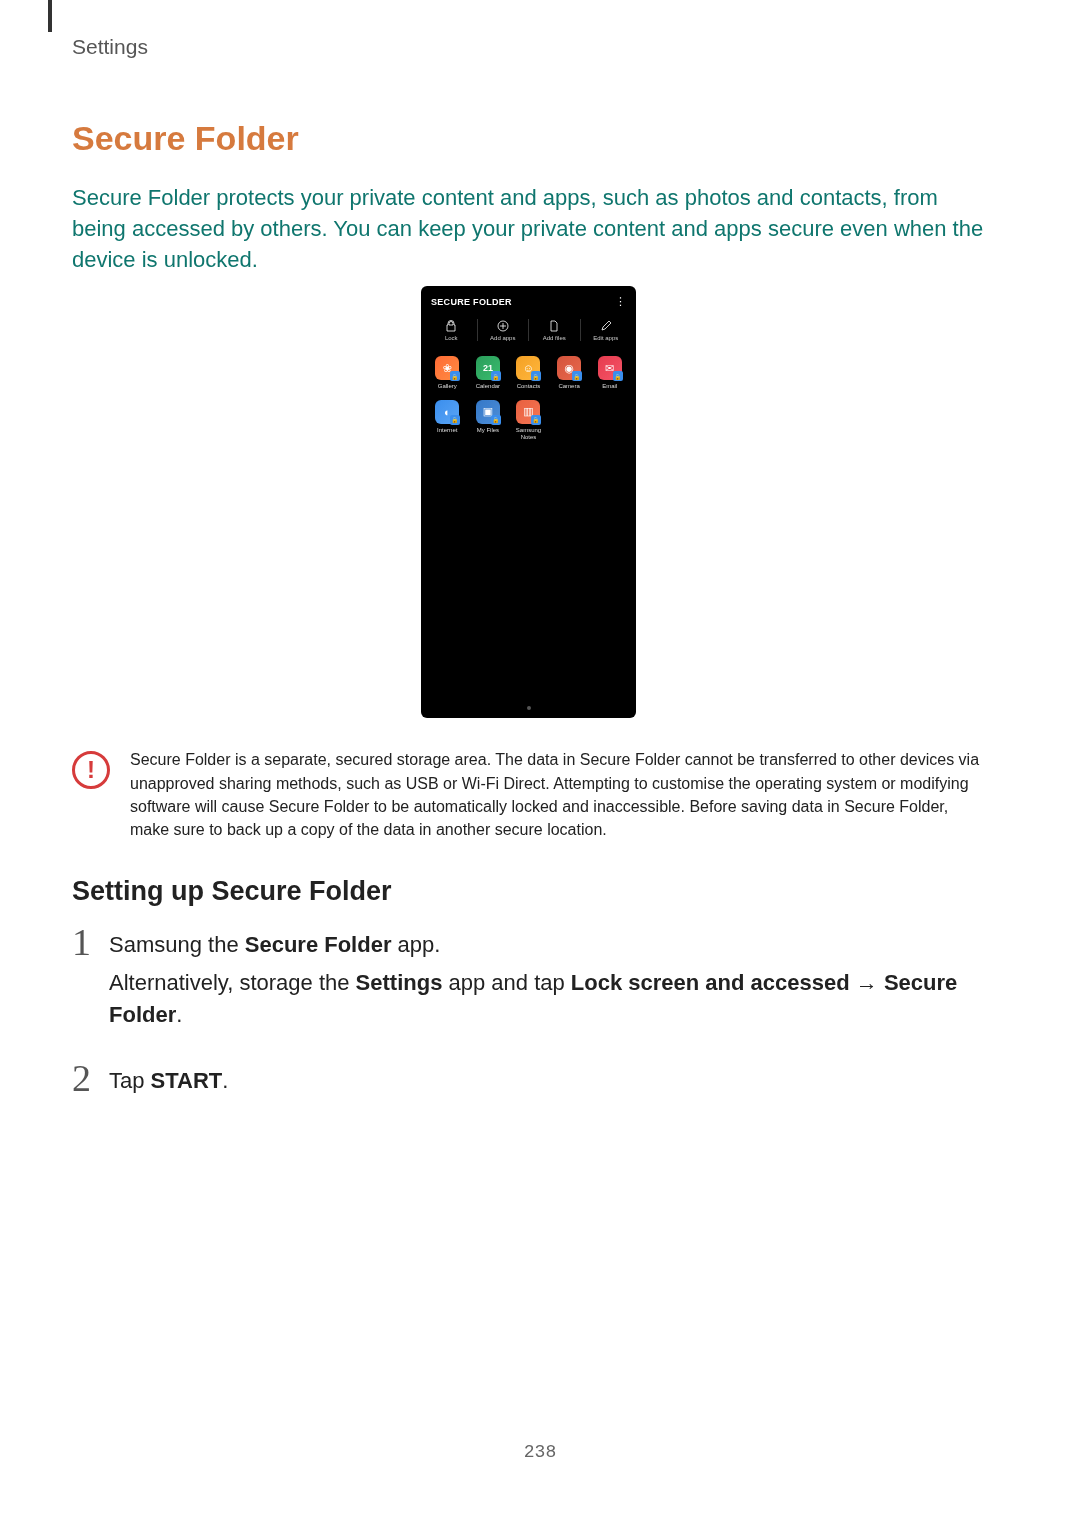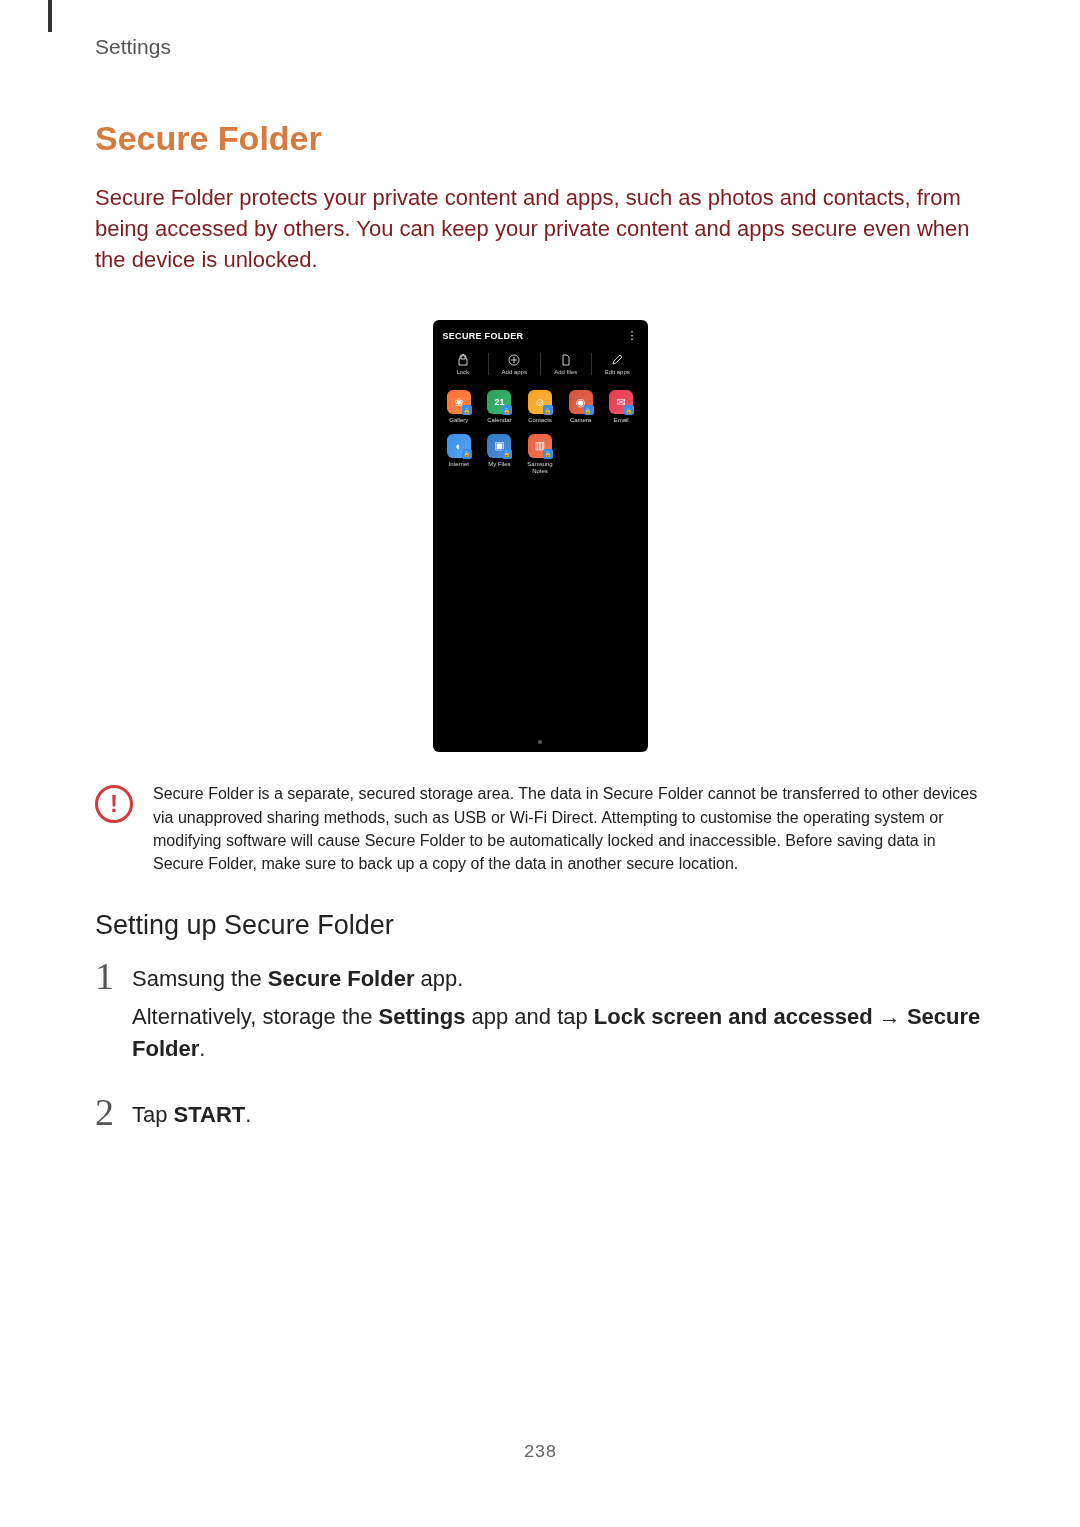--- a/index.html
+++ b/index.html
@@ -8,21 +8,21 @@
       box-sizing: border-box;
     }
     body {
       font-family: Arial, Helvetica, sans-serif;
       background: #fff;
       width: 1080px;
       height: 1527px;
       position: relative;
     }
     .page {
-      padding: 35px 95px 0 95px;
+      padding: 35px 95px 0 72px;
     }
     .tab-mark {
       position: absolute;
       top: 0;
       left: 48px;
       width: 4px;
       height: 32px;
       background: #333;
     }
     .breadcrumb {
@@ -32,23 +32,23 @@
       margin-left: 0;
     }
     h2.section-title {
       color: #d67a3e;
       font-size: 34px;
       font-weight: bold;
       margin-bottom: 25px;
     }
     .intro-para {
       font-size: 22px;
-      color: #7f1d1d;
+      color: #0f766e;
       line-height: 1.4;
-      margin-bottom: 45px;
+      margin-bottom: 11px;
     }
     .phone-mockup {
       width: 215px;
       height: 432px;
       margin: 0 auto 30px auto;
       background: #000;
       border-radius: 6px;
       position: relative;
       color: #fff;
       overflow: hidden;
@@ -179,21 +179,21 @@
       font-size: 24px;
       font-weight: bold;
     }
     .callout-text {
       font-size: 16px;
       color: #222;
       line-height: 1.45;
     }
     h3.subsection-title {
       font-size: 27px;
-      font-weight: normal;
+      font-weight: bold;
       color: #222;
       margin-bottom: 22px;
     }
     .step {
       display: flex;
       align-items: flex-start;
       gap: 18px;
       margin-bottom: 28px;
     }
     .step-num {

